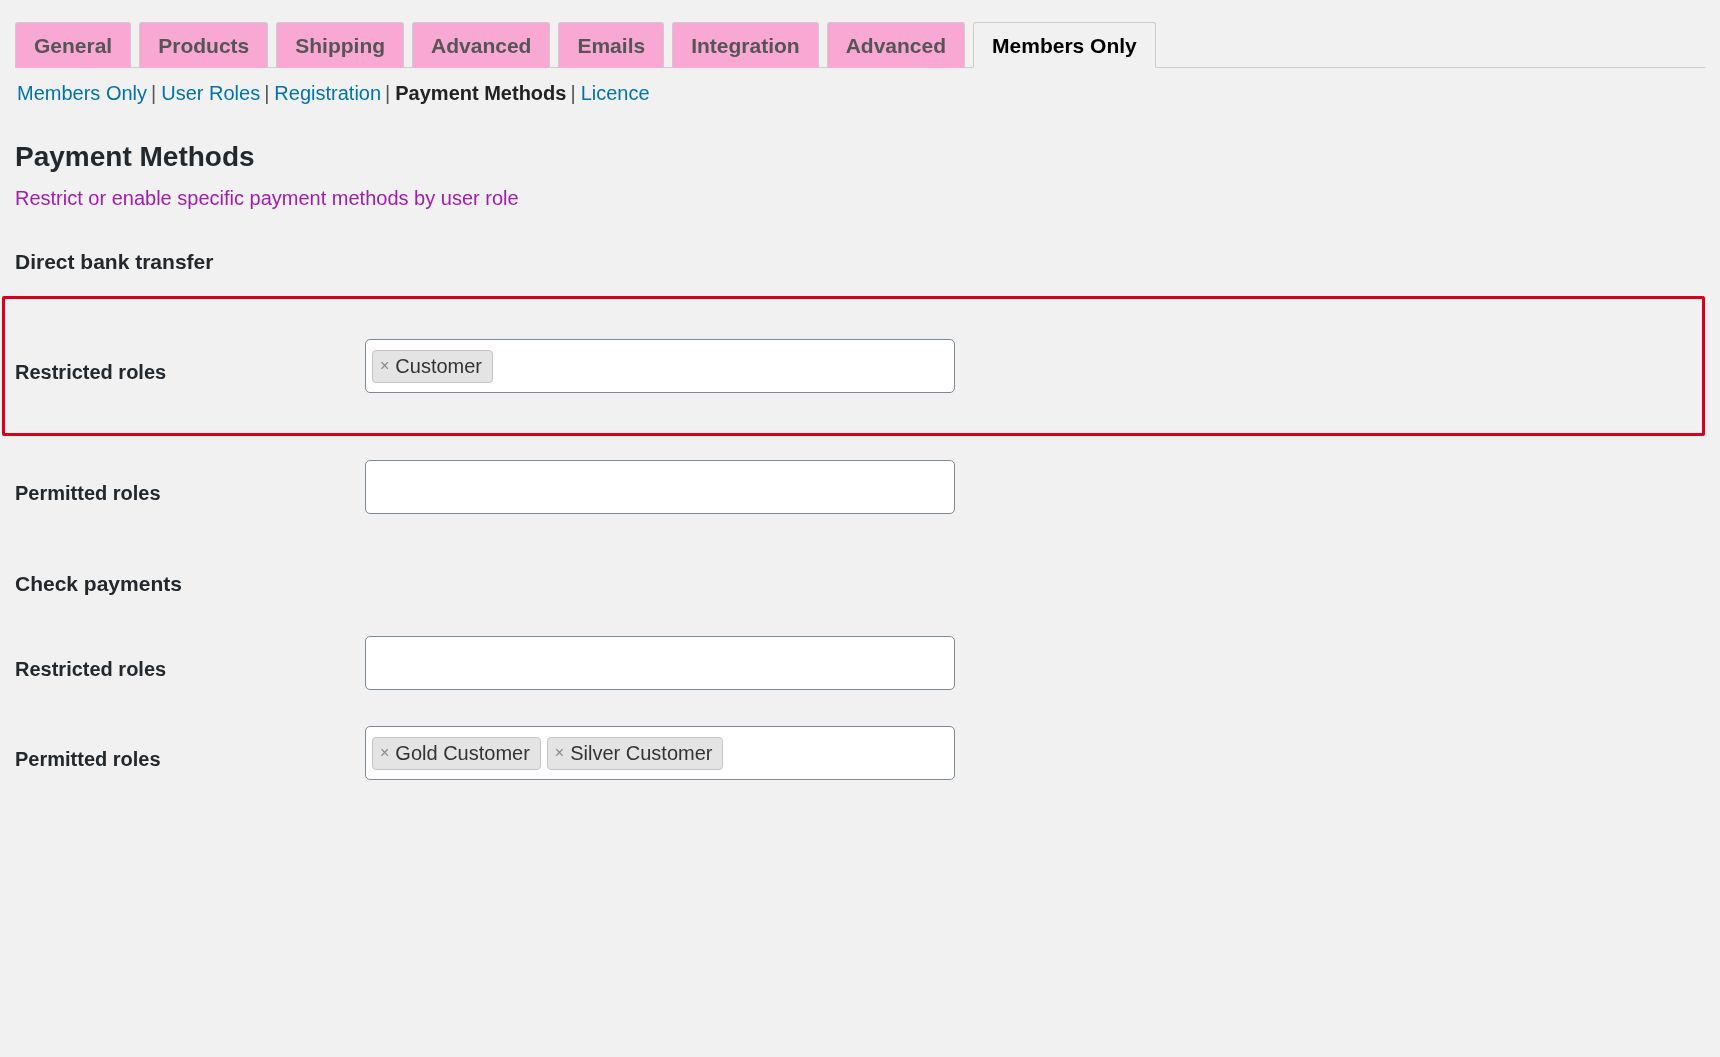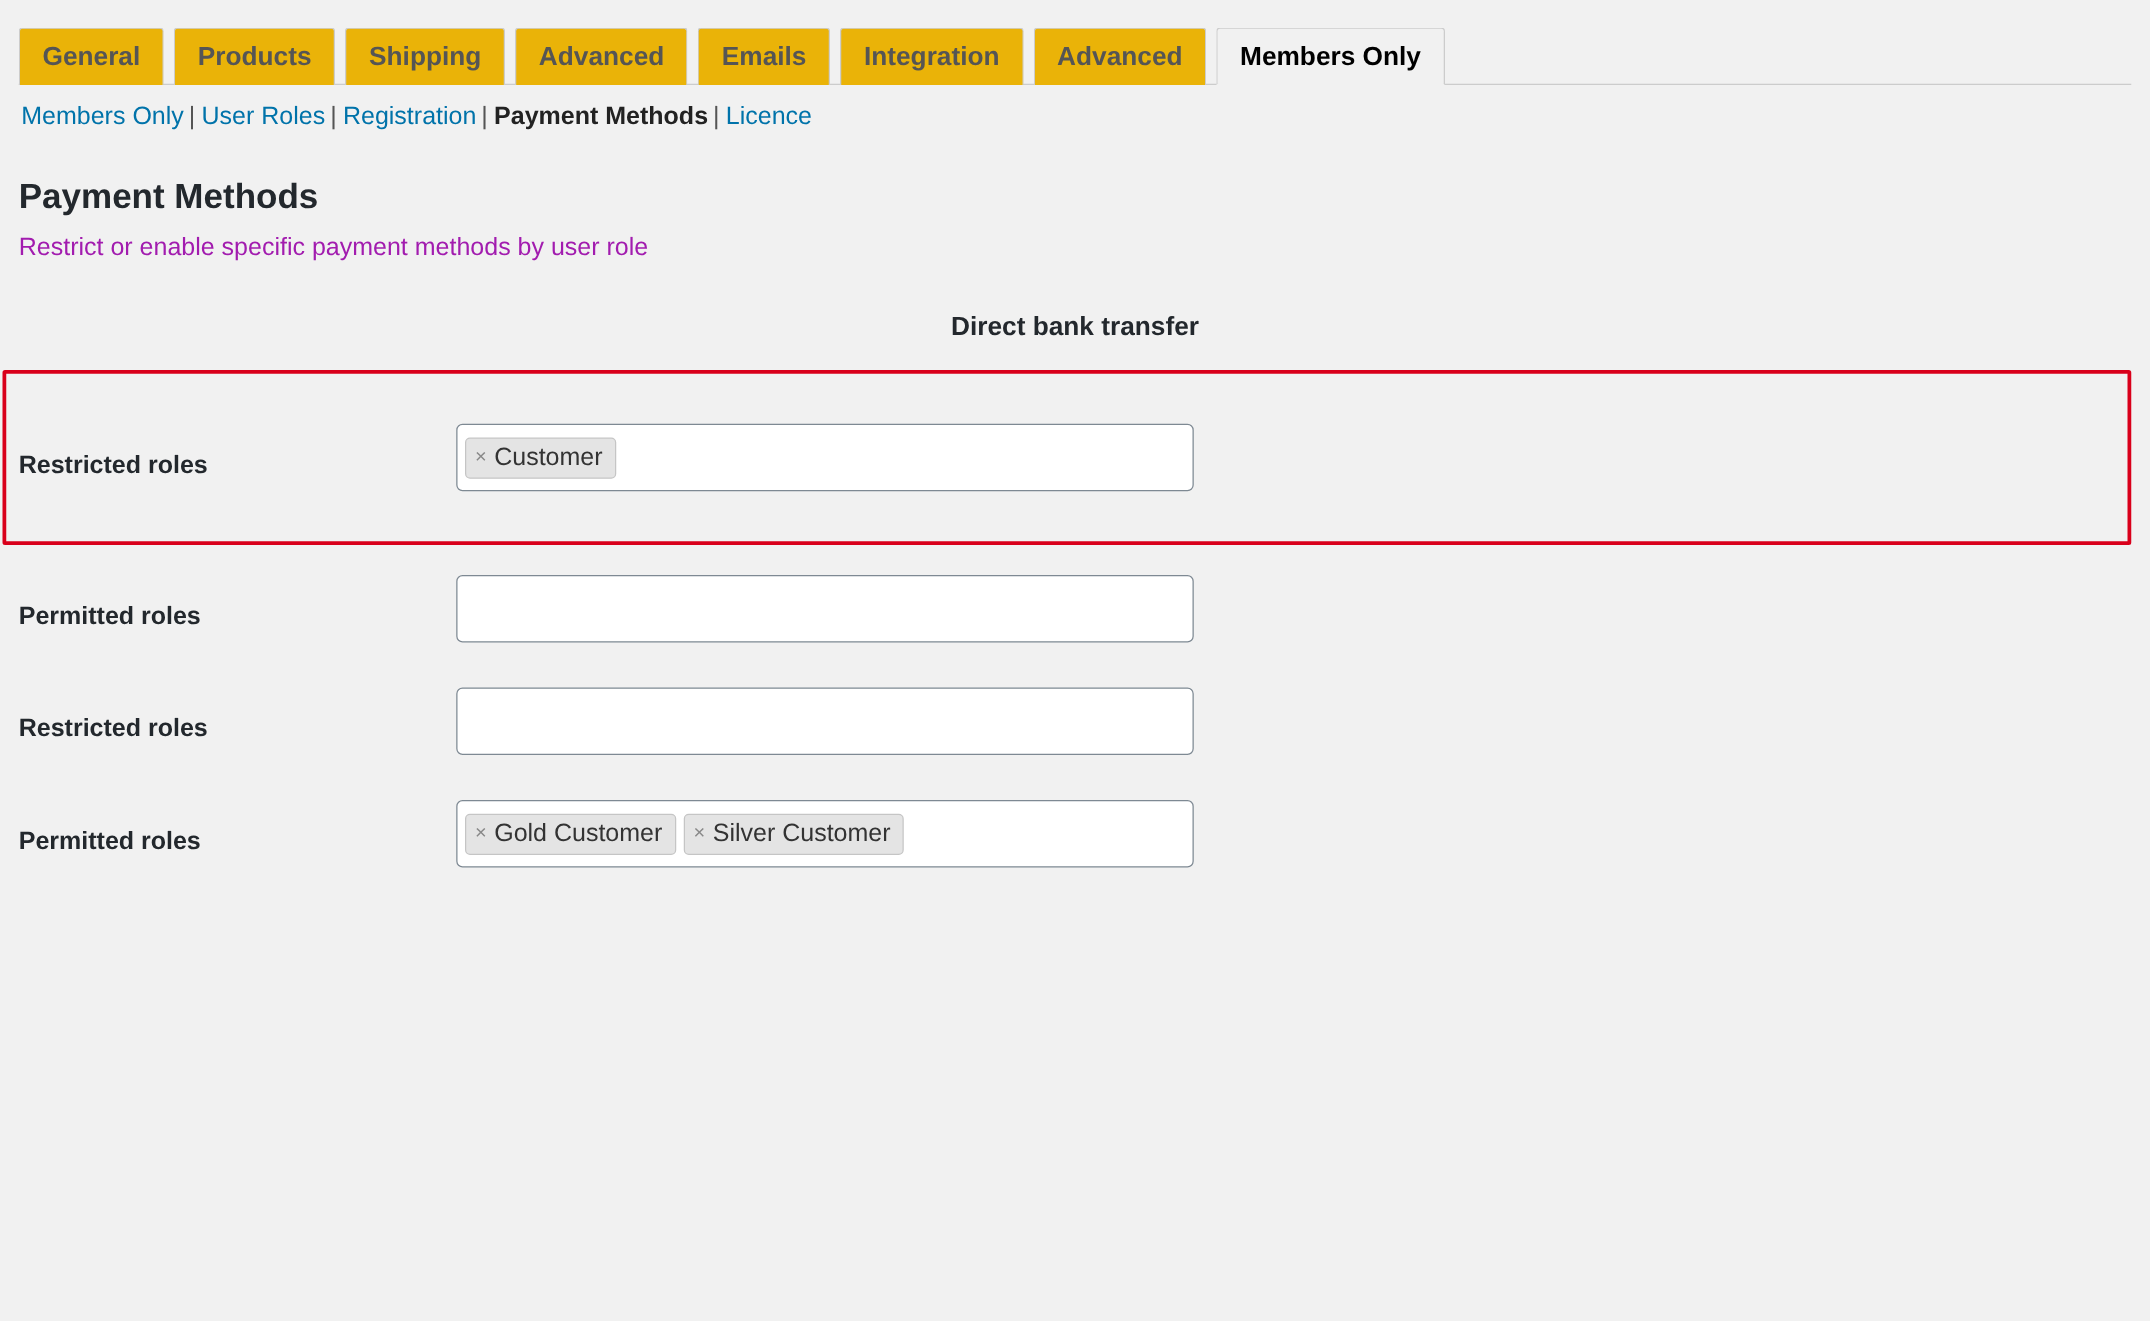--- a/index.html
+++ b/index.html
@@ -15,21 +15,21 @@
     width: 1720px;
   }
   
   .nav-tabs {
     display: flex;
     border-bottom: 1px solid #ccc;
     gap: 8px;
     margin-bottom: 14px;
   }
   .nav-tab {
-    background: #eab308;
+    background: #f9a8d4;
     border: 1px solid #ccc;
     border-bottom: none;
     padding: 10px 18px 9px 18px;
     font-size: 21px;
     font-weight: 600;
     color: #555;
     cursor: pointer;
     line-height: 1.2;
     margin-bottom: -1px;
     border-radius: 3px 3px 0 0;
@@ -66,21 +66,20 @@
   p.desc {
     margin: 14px 0 32px 0;
     font-size: 20px;
     color: #a21caf;
   }
   h3.section-title {
     font-size: 21px;
     font-weight: 700;
     color: #23282d;
     margin: 40px 0 22px 0;
-    text-align: center;
   }
   .form-row {
     display: flex;
     align-items: center;
     padding: 18px 0 18px 0;
   }
   .form-row.highlight {
     border: 3px solid #d9001b;
     border-radius: 2px;
     padding: 40px 0 40px 0;
@@ -156,20 +155,21 @@
           <span class="tag">
             <span class="remove">×</span>
             <span>Customer</span>
           </span>
         </div>
       </div>
       <div class="form-row">
         <div class="label-cell">Permitted roles</div>
         <div class="select2"></div>
       </div>
+      <h3 class="section-title">Check payments</h3>
       <div class="form-row">
         <div class="label-cell">Restricted roles</div>
         <div class="select2"></div>
       </div>
       <div class="form-row">
         <div class="label-cell">Permitted roles</div>
         <div class="select2">
           <span class="tag">
             <span class="remove">×</span>
             <span>Gold Customer</span>

